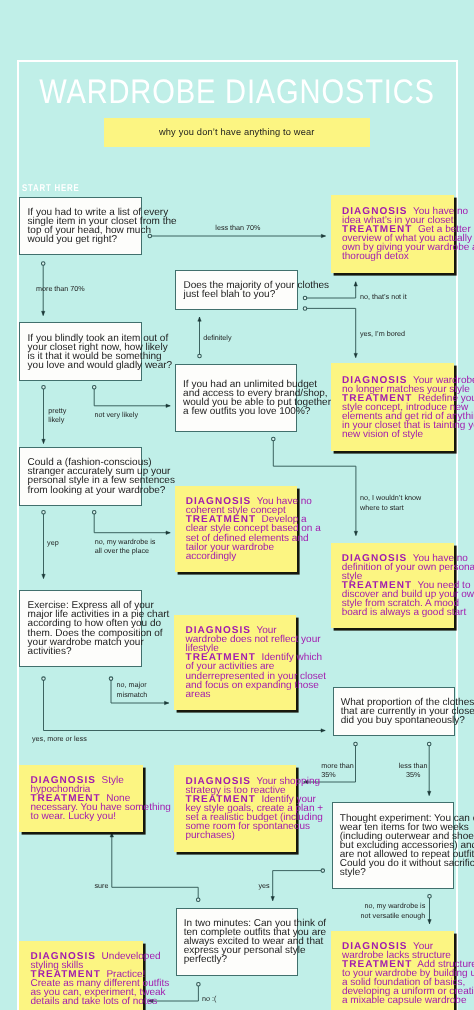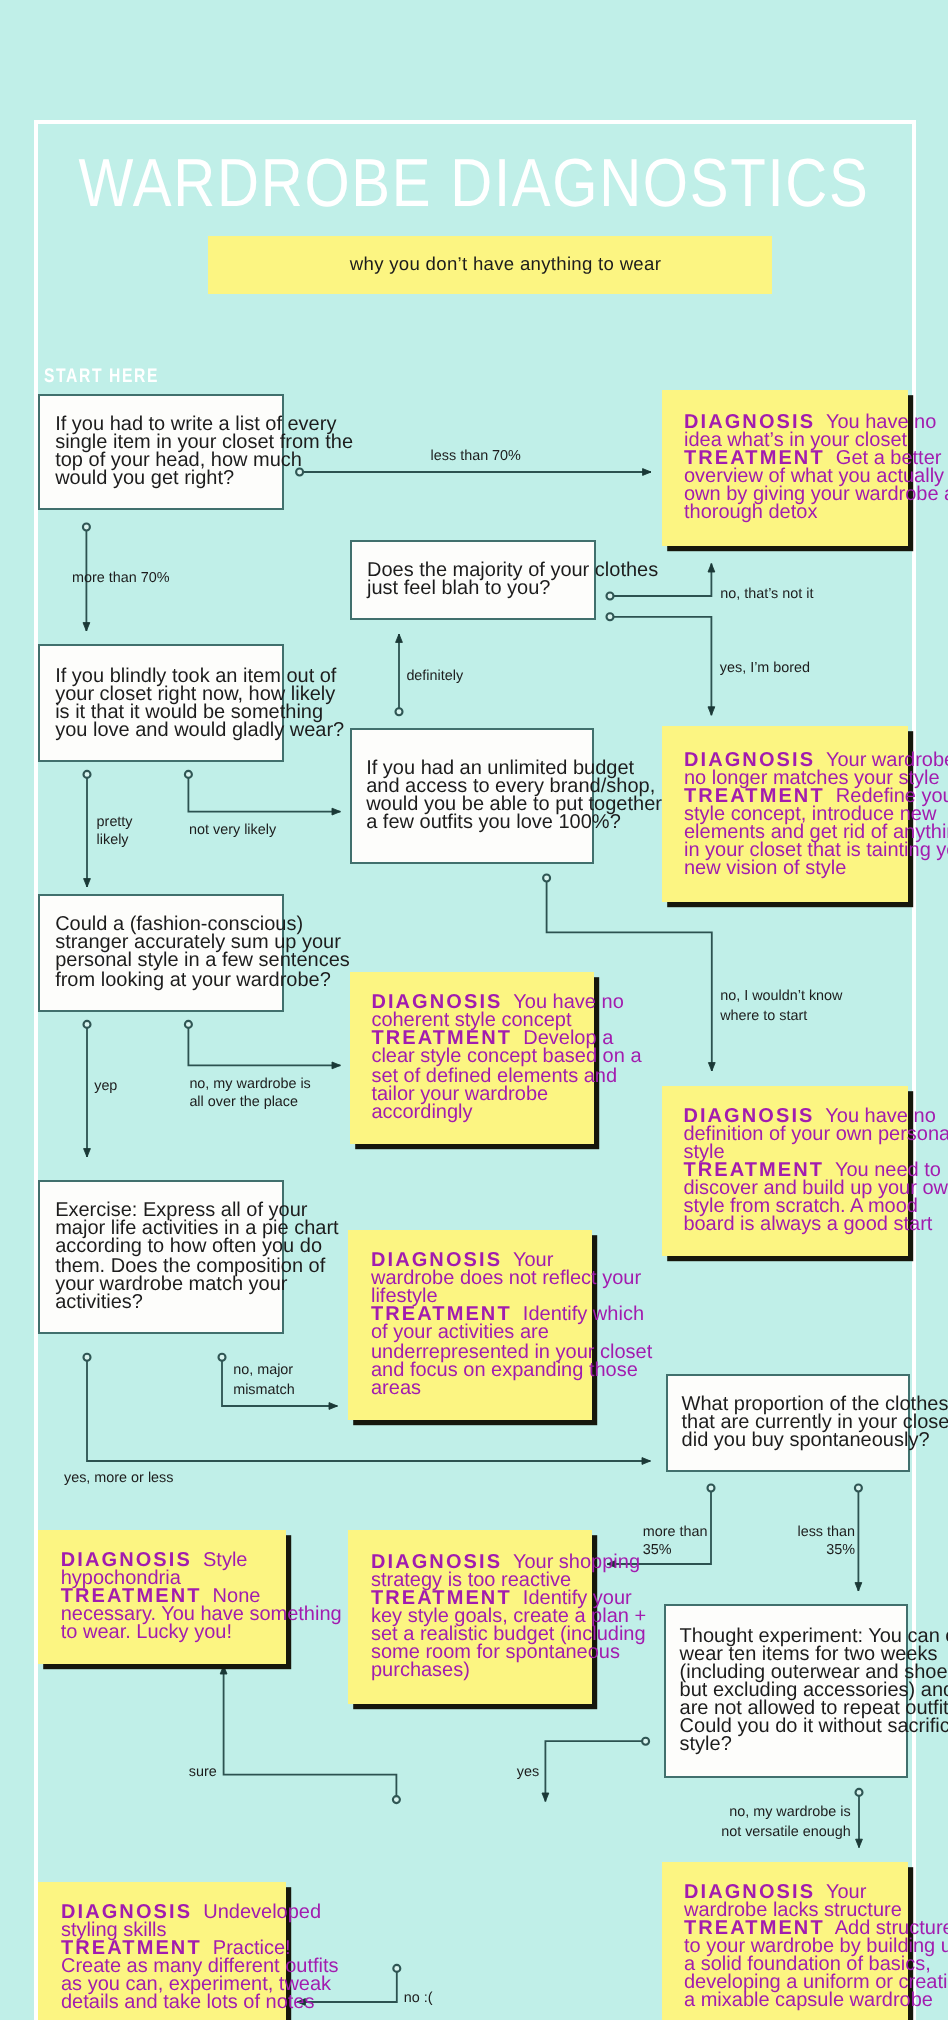--- a/index.html
+++ b/index.html
@@ -8,21 +8,21 @@
     font-family:"Liberation Sans",sans-serif;position:relative;
     text-rendering:geometricPrecision;}
   #stage{position:absolute;left:0;top:0;width:474px;height:1010px;margin-top:32px;}
   .frame{position:absolute;left:17px;top:27.5px;width:441px;height:961px;
          border:2px solid #ffffff;box-sizing:border-box;}
   .title{position:absolute;left:0;top:43px;width:474px;text-align:center;color:#ffffff;
     font-size:34px;letter-spacing:1px;font-weight:300;line-height:34px;white-space:nowrap;
     transform:scaleX(0.855);}
   .subtitle{position:absolute;left:104px;top:85.7px;width:265.5px;height:29.5px;background:#fcf582;
     display:flex;align-items:center;justify-content:center;color:#1c1c1c;
-    font-size:9.3px;letter-spacing:.15px;padding-left:16px;}
+    font-size:9.3px;letter-spacing:.15px;}
   .starthere{position:absolute;left:22.0px;top:150.5px;color:#ffffff;font-size:9.8px;
     letter-spacing:1px;font-weight:600;line-height:11px;transform:scaleX(0.8);transform-origin:left top;}
   .intomind{position:absolute;left:210.8px;top:995.5px;color:#ffffff;font-size:10.5px;
     letter-spacing:1.6px;font-weight:600;line-height:11px;transform:scaleX(0.8);transform-origin:left top;}
   .qbox{position:absolute;background:#fdfdfb;border:1px solid #41706d;box-sizing:border-box;
     color:#1c1c1c;display:flex;align-items:center;}
   .dbox{position:absolute;background:#fcf582;box-sizing:border-box;color:#a21caf;
     display:flex;align-items:center;box-shadow:2.6px 2.6px 0 0 #16170c;}
   .tx{font-size:10px;line-height:9.05px;white-space:pre;}
   .qbox .tx{padding-left:7.2px;}
@@ -235,20 +235,27 @@
   </div>
   <div class="qbox" style="left:331.6px;top:770.3px;width:122.8px;height:87.1px;">
     <div class="tx">Thought experiment: You can only
 wear ten items for two weeks
 (including outerwear and shoes,
 but excluding accessories) and
 are not allowed to repeat outfits.
 Could you do it without sacrificing
 style?</div>
   </div>
+  <div class="qbox" style="left:175.6px;top:875.7px;width:122.7px;height:68.4px;">
+    <div class="tx">In two minutes: Can you think of
+ten complete outfits that you are
+always excited to wear and that
+express your personal style
+perfectly?</div>
+  </div>
   <div class="dbox" style="left:19.3px;top:909.2px;width:123.4px;height:76.3px;">
     <div class="tx"><span class="kw">DIAGNOSIS</span>  Undeveloped
 styling skills
 <span class="kw">TREATMENT</span>  Practice!
 Create as many different outfits
 as you can, experiment, tweak
 details and take lots of notes</div>
   </div>
   <div class="dbox" style="left:330.8px;top:898.9px;width:123.1px;height:85px;">
     <div class="tx"><span class="kw">DIAGNOSIS</span>  Your
@@ -270,21 +277,21 @@
   <div class="lbl" style="left:47.1px;top:506.1px;">yep</div>
   <div class="lbl" style="left:94.7px;top:504.7px;">no, my wardrobe is
 all over the place</div>
   <div class="lbl" style="left:360.1px;top:461.4px;">no, I wouldn’t know
 where to start</div>
   <div class="lbl" style="left:116.6px;top:648.4px;">no, major
 mismatch</div>
   <div class="lbl" style="left:32px;top:702px;">yes, more or less</div>
   <div class="lbl" style="right:120.3px;top:728.6px;text-align:left;">more than
 35%</div>
-  <div class="lbl" style="right:46.5px;top:728.6px;text-align:right;">less than
+  <div class="lbl" style="right:46.5px;top:728.6px;text-align:center;">less than
 35%</div>
   <div class="lbl" style="left:94.4px;top:848.5px;">sure</div>
   <div class="lbl" style="left:258.4px;top:849px;">yes</div>
   <div class="lbl" style="right:48.7px;top:869.2px;text-align:right;">no, my wardrobe is
 not versatile enough</div>
   <div class="lbl" style="left:201.9px;top:962.4px;">no :(</div>
   <div class="intomind">INTO MIND</div>
 </div>
 
 </body></html>

